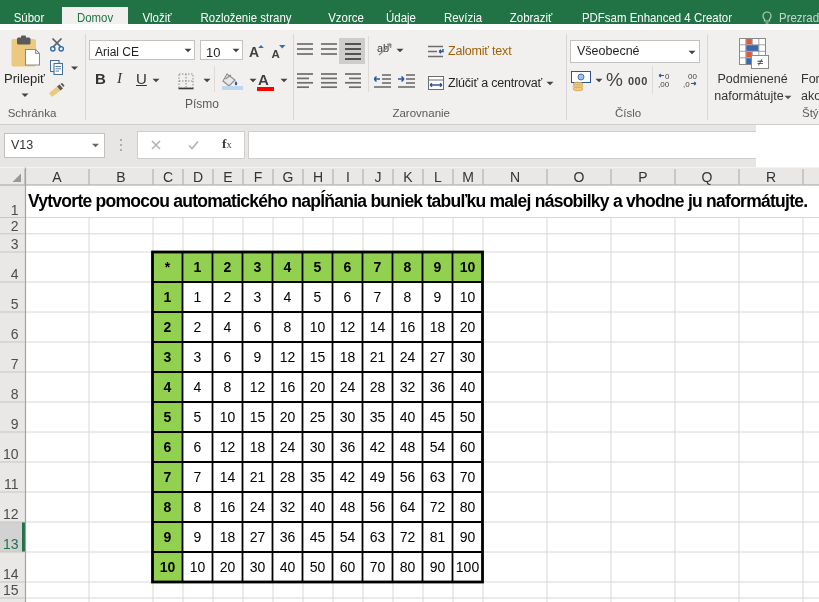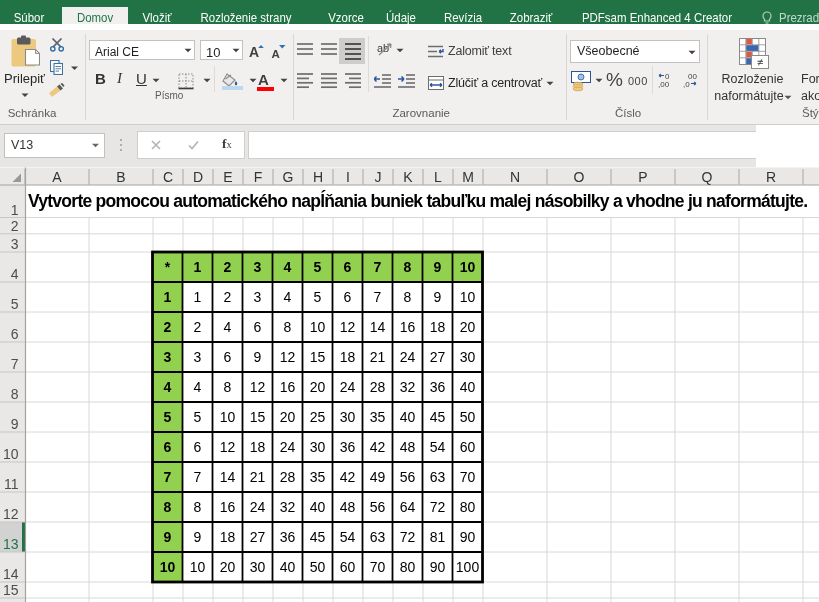--- a/index.html
+++ b/index.html
@@ -113,21 +113,21 @@
     </svg>
 <div style="position:absolute;left:222px;top:56px;width:21px;height:4px;background:#bdd7ee"></div>
 <svg style="position:absolute;left:249px;top:48px" width="8" height="5" viewBox="0 0 8 5">
       <path d="M0.5 0.7 L7.5 0.7 L4 4.3 Z" fill="#444"></path>
     </svg>
 <div style="position:absolute;left:258px;top:41px;font-size:15px;font-weight:bold;color:#3f3f3f">A</div>
 <div style="position:absolute;left:257px;top:57px;width:17px;height:4px;background:#ff0000"></div>
 <svg style="position:absolute;left:280px;top:48px" width="8" height="5" viewBox="0 0 8 5">
       <path d="M0.5 0.7 L7.5 0.7 L4 4.3 Z" fill="#444"></path>
     </svg>
-<div style="position:absolute;left:155px;top:60px;width:64px;text-align:left;font-size:10px;color:#5a5a5a">Písmo</div>
+<div style="position:absolute;left:155px;top:67px;width:64px;text-align:right;font-size:12px;color:#5a5a5a">Písmo</div>
 <div style="position:absolute;left:339px;top:8px;width:26px;height:26px;background:#cfcdcb"></div>
 <svg style="position:absolute;left:297px;top:13px" width="17" height="14" viewBox="0 0 17 14">
       <line x1="0" y1="1" x2="16" y2="1" stroke="#6d6d6d" stroke-width="1.7"></line>
       <line x1="0" y1="6" x2="16" y2="6" stroke="#6d6d6d" stroke-width="1.7"></line>
       <line x1="0" y1="11" x2="16" y2="11" stroke="#6d6d6d" stroke-width="1.7"></line>
     </svg>
 <svg style="position:absolute;left:321px;top:13px" width="17" height="14" viewBox="0 0 17 14">
       <line x1="0" y1="1" x2="16" y2="1" stroke="#6d6d6d" stroke-width="1.7"></line>
       <line x1="0" y1="6" x2="16" y2="6" stroke="#6d6d6d" stroke-width="1.7"></line>
       <line x1="0" y1="11" x2="16" y2="11" stroke="#6d6d6d" stroke-width="1.7"></line>
@@ -183,21 +183,21 @@
       <path d="M0 5 L6 5 M6 5 l-2.5 -2.5 M6 5 l-2.5 2.5" stroke="#2b579a" stroke-width="1.5" fill="none"></path>
     </svg>
 <svg style="position:absolute;left:428px;top:15px" width="16" height="14" viewBox="0 0 16 14">
       <g stroke="#6d6d6d" stroke-width="1.5">
         <line x1="0" y1="1.5" x2="15" y2="1.5"></line>
         <line x1="0" y1="6.5" x2="9" y2="6.5"></line>
         <line x1="0" y1="11.5" x2="15" y2="11.5"></line>
       </g>
       <path d="M15 4 v2.5 h-4 M11 6.5 l2 -1.6 M11 6.5 l2 1.6" stroke="#2b579a" stroke-width="1.4" fill="none"></path>
     </svg>
-<div style="position:absolute;left:448px;top:14px;font-size:12.5px;letter-spacing:-0.2px;color:#404040;white-space:nowrap">Zalomiť text</div>
+<div style="position:absolute;left:448px;top:14px;font-size:12.5px;letter-spacing:-0.2px;color:#a16207;white-space:nowrap">Zalomiť text</div>
 <svg style="position:absolute;left:428px;top:46px" width="16" height="14" viewBox="0 0 16 14">
       <rect x="0.5" y="0.5" width="15" height="13" fill="#fff" stroke="#6d6d6d"></rect>
       <line x1="0.5" y1="4" x2="15.5" y2="4" stroke="#6d6d6d"></line>
       <path d="M2 9 h12 M2 9 l2 -1.8 M2 9 l2 1.8 M14 9 l-2 -1.8 M14 9 l-2 1.8" stroke="#2b579a" stroke-width="1.3" fill="none"></path>
     </svg>
 <div style="position:absolute;left:448px;top:46px;font-size:12.5px;letter-spacing:-0.2px;color:#262626;white-space:nowrap">Zlúčiť a centrovať</div>
 <svg style="position:absolute;left:546px;top:51px" width="8" height="5" viewBox="0 0 8 5">
       <path d="M0.5 0.7 L7.5 0.7 L4 4.3 Z" fill="#444"></path>
     </svg>
 <div style="position:absolute;left:386px;top:77px;width:64px;text-align:right;font-size:11.5px;color:#5a5a5a">Zarovnanie</div>
@@ -212,21 +212,21 @@
       <g fill="#f0c97e" stroke="#c9a35a" stroke-width="0.7">
         <ellipse cx="7" cy="13" rx="5" ry="1.8"></ellipse>
         <ellipse cx="7" cy="15.5" rx="5" ry="1.8"></ellipse>
         <ellipse cx="7" cy="18" rx="5" ry="1.8"></ellipse>
       </g>
     </svg>
 <svg style="position:absolute;left:595px;top:48px" width="8" height="5" viewBox="0 0 8 5">
       <path d="M0.5 0.7 L7.5 0.7 L4 4.3 Z" fill="#444"></path>
     </svg>
 <div style="position:absolute;left:606px;top:39px;font-size:19px;color:#444">%</div>
-<div style="position:absolute;left:628px;top:45px;font-size:11px;font-weight:normal;color:#444;letter-spacing:0.5px">000</div>
+<div style="position:absolute;left:628px;top:45px;font-size:11px;font-weight:bold;color:#444;letter-spacing:0.5px">000</div>
 <div style="position:absolute;left:652px;top:36px;width:1px;height:28px;background:#dddbd9"></div>
 <svg style="position:absolute;left:658px;top:42px" width="17" height="16" viewBox="0 0 17 16">
       <text x="7" y="7" font-size="8" fill="#444">0</text>
       <text x="0" y="15" font-size="8" fill="#444">,00</text>
       <path d="M6 3.5 h-5 M1 3.5 l2 -1.6 M1 3.5 l2 1.6" stroke="#2b579a" stroke-width="1.2" fill="none"></path>
     </svg>
 <svg style="position:absolute;left:682px;top:42px" width="17" height="16" viewBox="0 0 17 16">
       <text x="6" y="7" font-size="8" fill="#444">00</text>
       <text x="1" y="15" font-size="8" fill="#444">,0</text>
       <path d="M9 11.5 h5 M14 11.5 l-2 -1.6 M14 11.5 l-2 1.6" stroke="#2b579a" stroke-width="1.2" fill="none"></path>
@@ -241,21 +241,21 @@
         <line x1="0.5" y1="6.8" x2="26.5" y2="6.8"></line>
         <line x1="0.5" y1="13.3" x2="26.5" y2="13.3"></line>
         <line x1="0.5" y1="19.8" x2="26.5" y2="19.8"></line>
       </g>
       <rect x="7.2" y="0.9" width="5.7" height="5.5" fill="#d75b43"></rect>
       <rect x="7.2" y="7.2" width="12.2" height="5.7" fill="#3a67ad"></rect>
       <rect x="7.2" y="13.7" width="5.7" height="5.7" fill="#d75b43"></rect>
       <rect x="7.2" y="20.2" width="5.7" height="5.9" fill="#3a67ad"></rect>
     </svg>
 <div style="position:absolute;left:751px;top:25px;width:18px;height:14px;background:#fff;border:1px solid #8a8a8a;box-sizing:border-box;font-size:11px;color:#333;text-align:center;line-height:12px">≠</div>
-<div style="position:absolute;left:702px;top:42px;width:101px;text-align:center;font-size:12.5px;color:#333;white-space:nowrap">Rozloženie</div>
+<div style="position:absolute;left:702px;top:42px;width:101px;text-align:center;font-size:12.5px;color:#333;white-space:nowrap">Podmienené</div>
 <div style="position:absolute;left:694px;top:59px;width:110px;text-align:center;font-size:12.5px;color:#333;white-space:nowrap">naformátujte</div>
 <svg style="position:absolute;left:784px;top:65px" width="8" height="5" viewBox="0 0 8 5">
       <path d="M0.5 0.7 L7.5 0.7 L4 4.3 Z" fill="#555"></path>
     </svg>
 <div style="position:absolute;left:801px;top:42px;font-size:12.5px;color:#333;white-space:nowrap">Formátovať</div>
 <div style="position:absolute;left:801px;top:59px;font-size:12.5px;color:#333;white-space:nowrap">ako</div>
 <svg style="position:absolute;left:818px;top:65px" width="8" height="5" viewBox="0 0 8 5">
       <path d="M0.5 0.7 L7.5 0.7 L4 4.3 Z" fill="#555"></path>
     </svg>
 <div style="position:absolute;left:802px;top:77px;font-size:11.5px;color:#5a5a5a;white-space:nowrap">Štýly</div>

